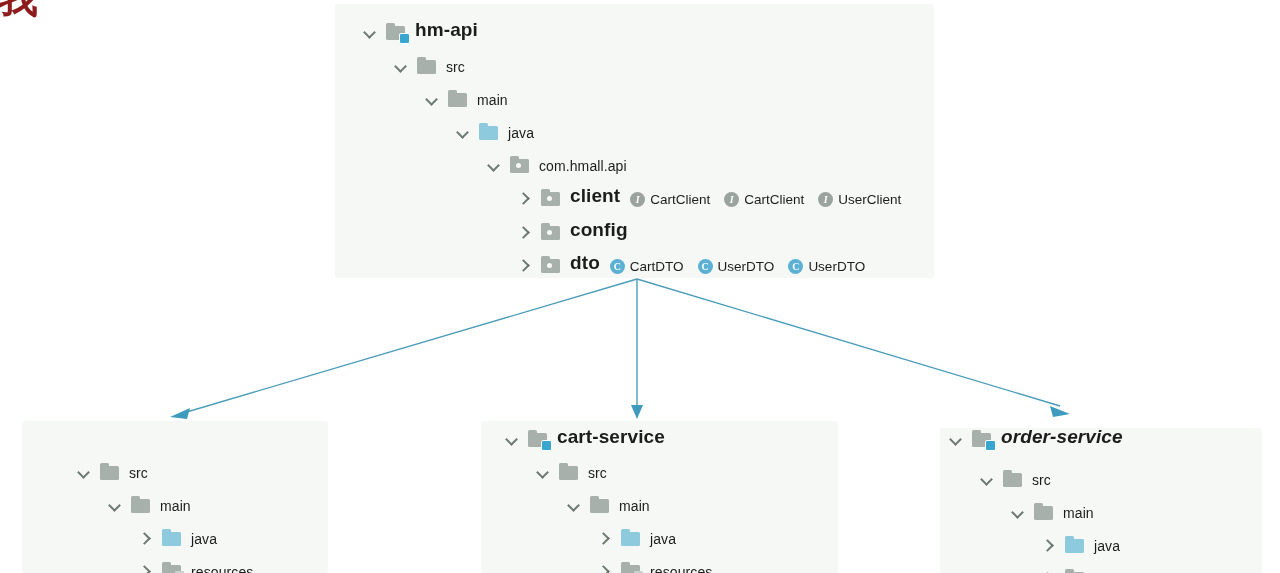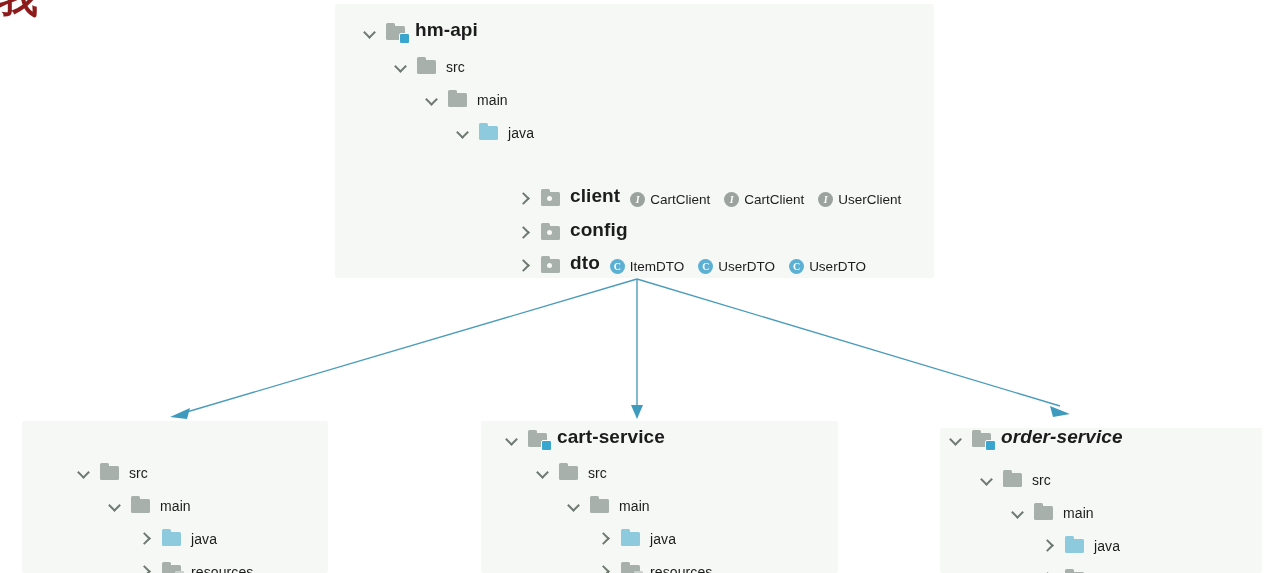--- a/index.html
+++ b/index.html
@@ -224,20 +224,29 @@
 
   <div class="row" style="left:455px; top:115px;">
     <span class="chev down"></span>
     <span class="fi blue">
       <i class="tab"></i>
         <i class="body"></i>
     </span>
     <span class="label">java</span>
   </div>
 
+  <div class="row" style="left:486px; top:148px;">
+    <span class="chev down"></span>
+    <span class="fi package">
+      <i class="tab"></i>
+        <i class="body"></i>
+        <i class="dot"></i>
+    </span>
+    <span class="label">com.hmall.api</span>
+  </div>
 
   <div class="row bold" style="left:517px; top:181px;">
     <span class="chev right"></span>
     <span class="fi package">
       <i class="tab"></i>
         <i class="body"></i>
         <i class="dot"></i>
     </span>
     <span class="label">client</span>
     <span class="types">
@@ -270,21 +279,21 @@
     <span class="chev right"></span>
     <span class="fi package">
       <i class="tab"></i>
         <i class="body"></i>
         <i class="dot"></i>
     </span>
     <span class="label">dto</span>
     <span class="types">
       <span class="type">
         <span class="tbadge klass">C</span>
-        <span class="tname">ItemDTO</span>
+        <span class="tname">CartDTO</span>
       </span>
       <span class="type">
         <span class="tbadge klass">C</span>
         <span class="tname">UserDTO</span>
       </span>
       <span class="type">
         <span class="tbadge klass">C</span>
         <span class="tname">UserDTO</span>
       </span>
     </span>

